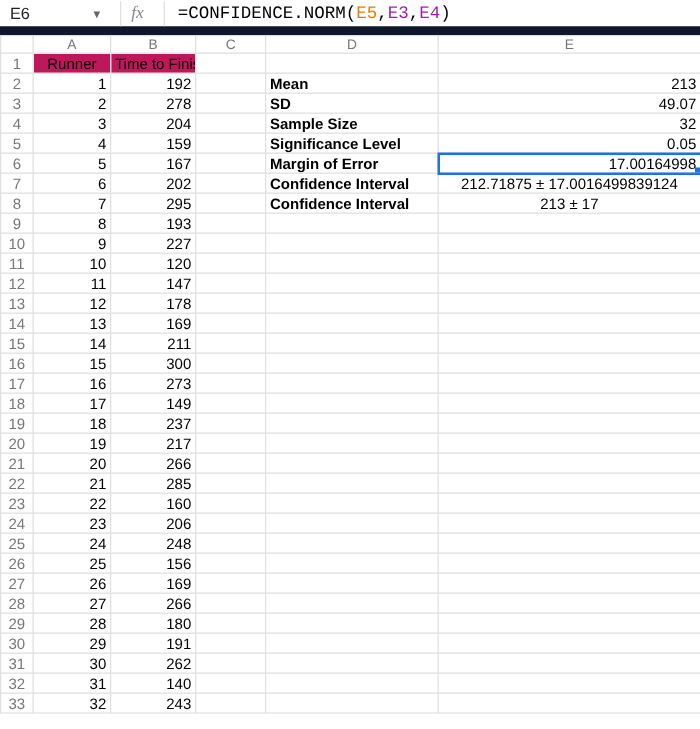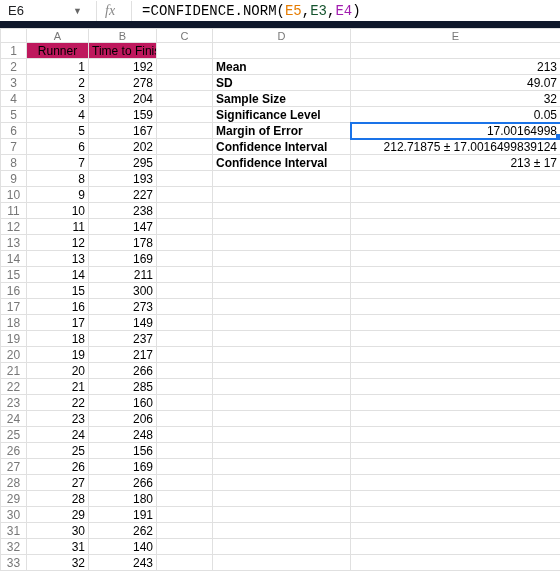--- a/index.html
+++ b/index.html
@@ -40,21 +40,21 @@
   }
   .formula-input {
     flex: 1;
     font-family: "Consolas","Courier New",monospace;
     font-size: 14px;
     color: #000;
     padding: 0 4px;
   }
   .formula-input .fn { color: #000; }
   .formula-input .a1 { color: #E67C00; }
-  .formula-input .a2 { color: #14532d; }
+  .formula-input .a2 { color: #a21caf; }
   .formula-input .a3 { color: #a21caf; }
   .sheet {
     border-collapse: collapse;
     table-layout: fixed;
     width: 560px;
   }
   .sheet th, .sheet td {
     border: 1px solid #e0e0e0;
     height: 16px;
     font-size: 12px;
@@ -85,21 +85,21 @@
   .col-E { width: 210px; }
   .hdr-cell {
     background: #be185d;
     text-align: center;
     color: #000;
     font-weight: normal;
   }
   .num { text-align: right; }
   .lbl { text-align: left; font-weight: bold; }
   .val { text-align: right; }
-  .val-left { text-align: right; }
+  .val-left { text-align: center; }
   .selected-cell {
     outline: 2px solid #1a73e8;
     outline-offset: -1px;
     position: relative;
   }
   .selected-cell::after {
     content: "";
     position: absolute;
     right: -2px;
     bottom: -2px;
@@ -220,21 +220,21 @@
         <td class="row-header">10</td>
         <td class="num">9</td>
         <td class="num">227</td>
         <td></td>
         <td></td>
         <td></td>
       </tr>
       <tr>
         <td class="row-header">11</td>
         <td class="num">10</td>
-        <td class="num">238</td>
+        <td class="num">120</td>
         <td></td>
         <td></td>
         <td></td>
       </tr>
       <tr>
         <td class="row-header">12</td>
         <td class="num">11</td>
         <td class="num">147</td>
         <td></td>
         <td></td>

